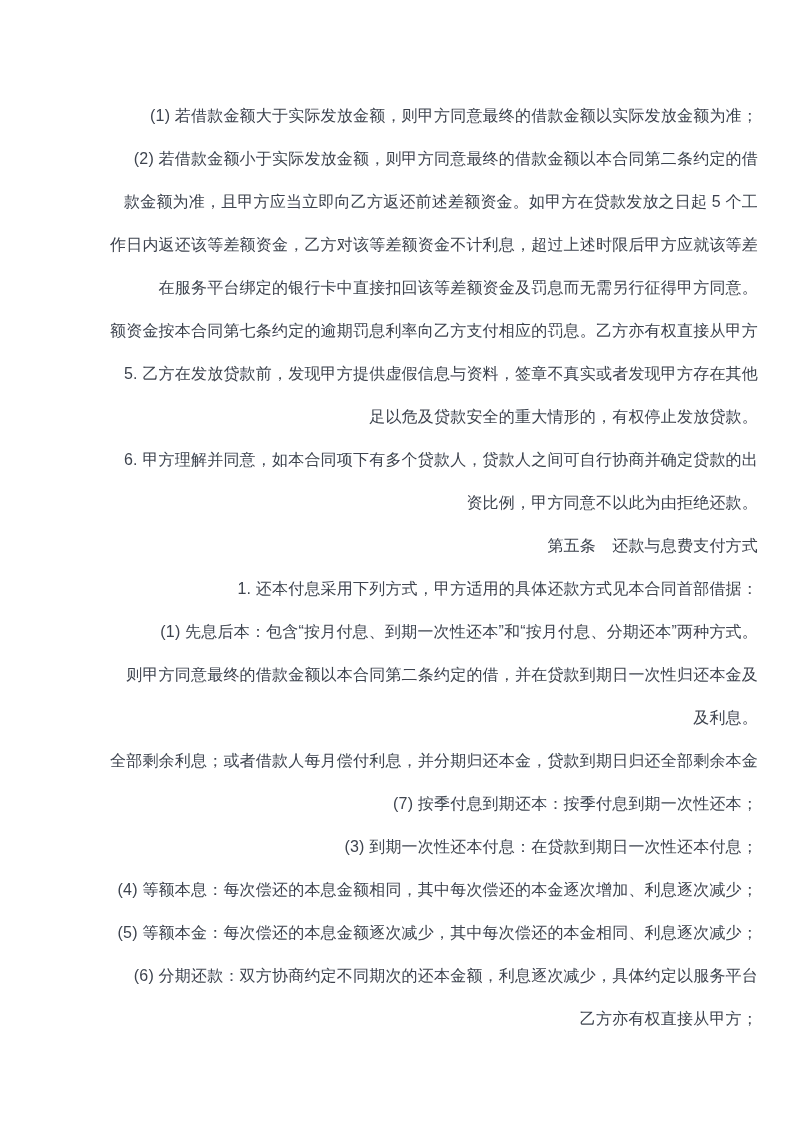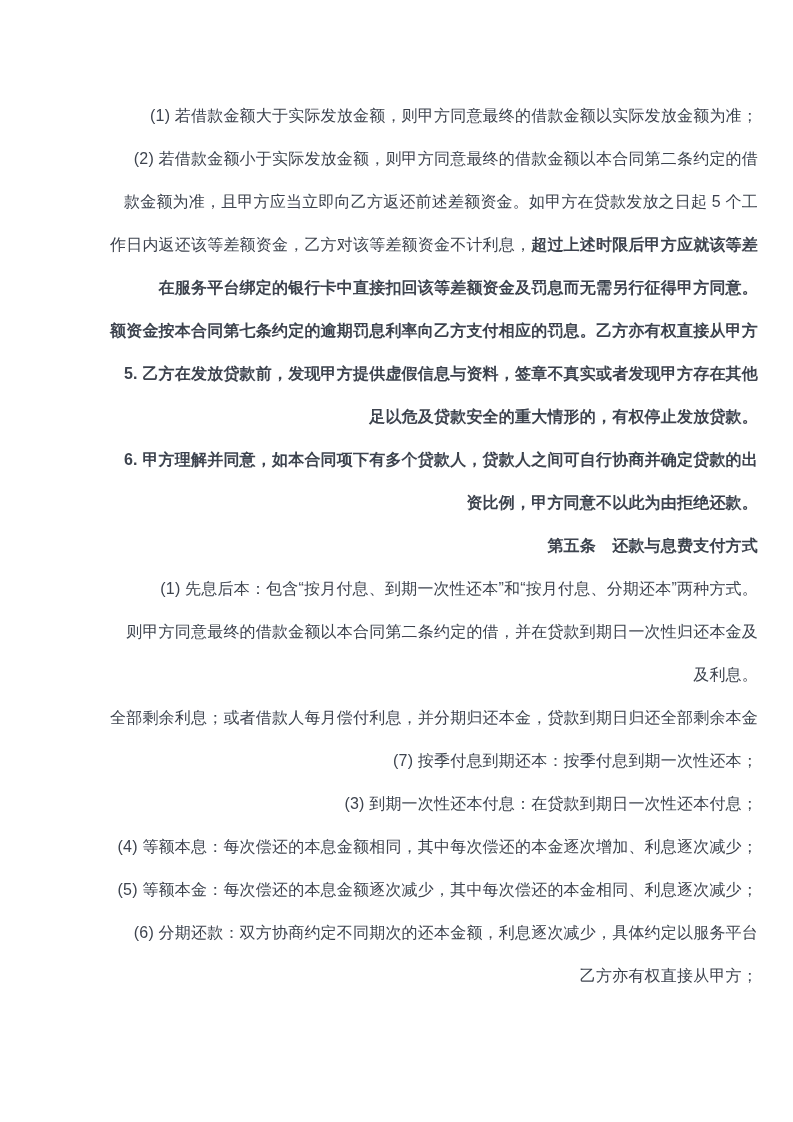--- a/index.html
+++ b/index.html
@@ -25,38 +25,39 @@
   .line {
     height: 43px;
     line-height: 43px;
     white-space: nowrap;
     letter-spacing: 0.2px;
   }
   .line.indent {
     padding-left: 19px;
   }
   .seg { font-weight: 400; }
-  .seg-bold { font-weight: 700; }
+  .seg-bold { font-weight: 400; }
 </style>
 </head>
 <body>
 
 <main class="page" style="background: rgb(255, 255, 255);">
   <div class="doc" id="doc-lines" style="color: rgb(61, 67, 78); text-align: right;">
       <div class="line indent"><span class="seg">(1) 若借款金额大于实际发放金额，则甲方同意最终的借款金额以实际发放金额为准；</span></div>
       <div class="line indent"><span class="seg">(2) 若借款金额小于实际发放金额，则甲方同意最终的借款金额以本合同第二条约定的借</span></div>
       <div class="line"><span class="seg">款金额为准，且甲方应当立即向乙方返还前述差额资金。如甲方在贷款发放之日起 5 个工</span></div>
       <div class="line"><span class="seg">作日内返还该等差额资金，乙方对该等差额资金不计利息，</span><span class="seg seg-bold">超过上述时限后甲方应就该等差</span></div>
       <div class="line"><span class="seg seg-bold">在服务平台绑定的银行卡中直接扣回该等差额资金及罚息而无需另行征得甲方同意。</span></div>
       <div class="line"><span class="seg seg-bold">额资金按本合同第七条约定的逾期罚息利率向乙方支付相应的罚息。乙方亦有权直接从甲方</span></div>
       <div class="line"><span class="seg seg-bold">5. 乙方在发放贷款前，发现甲方提供虚假信息与资料，签章不真实或者发现甲方存在其他</span></div>
       <div class="line"><span class="seg seg-bold">足以危及贷款安全的重大情形的，有权停止发放贷款。</span></div>
       <div class="line"><span class="seg seg-bold">6. 甲方理解并同意，如本合同项下有多个贷款人，贷款人之间可自行协商并确定贷款的出</span></div>
       <div class="line"><span class="seg seg-bold">资比例，甲方同意不以此为由拒绝还款。</span></div>
       <div class="line indent"><span class="seg seg-bold">第五条　还款与息费支付方式</span></div>
+      <div class="line indent"><span class="seg seg-bold">1. 还本付息采用下列方式，甲方适用的具体还款方式见本合同首部借据：</span></div>
       <div class="line indent"><span class="seg">(1) 先息后本：包含“按月付息、到期一次性还本”和“按月付息、分期还本”两种方式。</span></div>
       <div class="line"><span class="seg">则甲方同意最终的借款金额以本合同第二条约定的借，并在贷款到期日一次性归还本金及</span></div>
       <div class="line"><span class="seg">及利息。</span></div>
       <div class="line"><span class="seg">全部剩余利息；或者借款人每月偿付利息，并分期归还本金，贷款到期日归还全部剩余本金</span></div>
       <div class="line indent"><span class="seg">(7) 按季付息到期还本：按季付息到期一次性还本；</span></div>
       <div class="line indent"><span class="seg">(3) 到期一次性还本付息：在贷款到期日一次性还本付息；</span></div>
       <div class="line indent"><span class="seg">(4) 等额本息：每次偿还的本息金额相同，其中每次偿还的本金逐次增加、利息逐次减少；</span></div>
       <div class="line indent"><span class="seg">(5) 等额本金：每次偿还的本息金额逐次减少，其中每次偿还的本金相同、利息逐次减少；</span></div>
       <div class="line indent"><span class="seg">(6) 分期还款：双方协商约定不同期次的还本金额，利息逐次减少，具体约定以服务平台</span></div>
       <div class="line"><span class="seg">乙方亦有权直接从甲方；</span></div>

